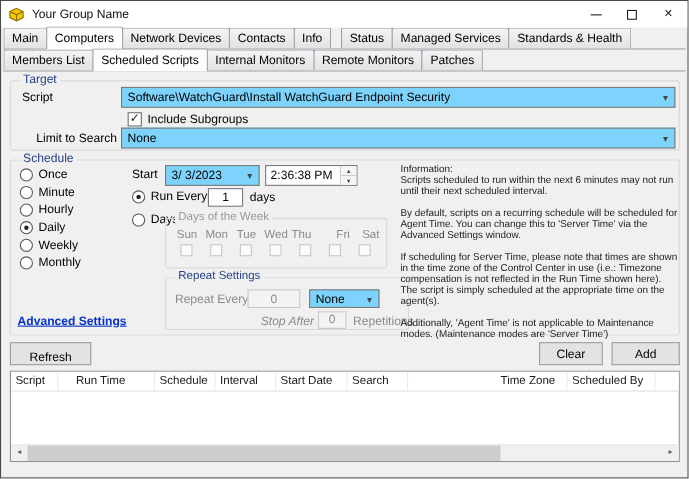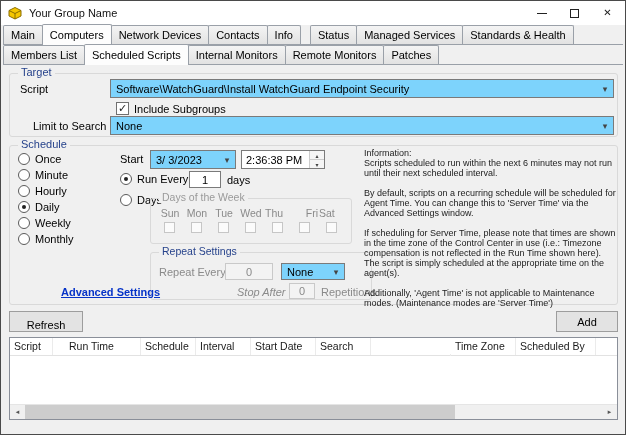--- a/index.html
+++ b/index.html
@@ -64,21 +64,21 @@
   .spinbox { position:absolute; background:#fff; border:1px solid #7a7a7a; display:flex; }
   .spin-text { flex:1; padding:0 4px; font-size:11px; display:flex; align-items:center; white-space:nowrap; }
   .spin-btns { width:15px; display:flex; flex-direction:column; border-left:1px solid #ccc; }
   .spin-btn { flex:1; font-size:6px; color:#444; display:flex; align-items:center; justify-content:center; background:#f5f5f5; }
   .spin-btn + .spin-btn { border-top:1px solid #ccc; }
 
   .info-text { position:absolute; font-size:9px; line-height:10px; color:#222;
                white-space:pre-line; }
 
   .link { position:absolute; color:#0633c8; font-weight:bold; text-decoration:underline;
-          font-size:11px; cursor:pointer;margin-left:45px; }
+          font-size:11px; cursor:pointer; }
 
   .btn { position:absolute; background:#e3e3e3; border:1px solid #9d9d9d; font-size:11px;
          display:flex; align-items:center; justify-content:center; cursor:default; }
 
   
   .grid { position:absolute; left:8px; top:336px; width:609px; height:83px; background:#fff;
           border:1px solid #8a8f99; }
   .grid-header { display:flex; height:18px; border-bottom:1px solid #e2e2e2; background:#fff; }
   .grid-col { padding:2px 0 0 4px; font-size:10.5px; color:#1a1a1a; border-right:1px solid #ebebeb;
               overflow:hidden; white-space:nowrap; flex:0 0 auto; }
@@ -218,21 +218,21 @@
     </div>
 
     <div class="groupbox" style="left:140px; top:52px; width:202px; height:46px;">
       <span class="gb-caption disabled" style="font-size:10.5px;">Days of the Week</span>
       <span class="lbl gray small" style="left:6px;   top:8px; width:26px; text-align:center;">Sun</span>
       <span class="lbl gray small" style="left:33px;  top:8px; width:26px; text-align:center;">Mon</span>
       <span class="lbl gray small" style="left:60px;  top:8px; width:26px; text-align:center;">Tue</span>
       <span class="lbl gray small" style="left:87px;  top:8px; width:26px; text-align:center;">Wed</span>
       <span class="lbl gray small" style="left:114px; top:8px; width:26px; ">Thu</span>
       <span class="lbl gray small" style="left:141px; top:8px; width:26px; text-align:right;">Fri</span>
-      <span class="lbl gray small" style="left:168px; top:8px; width:26px; text-align:left;">Sat</span>
+      <span class="lbl gray small" style="left:168px; top:8px; width:26px; text-align:right;">Sat</span>
       <span class="checkbox small disabled" style="left:13px;  top:23px;"></span>
       <span class="checkbox small disabled" style="left:40px;  top:23px;"></span>
       <span class="checkbox small disabled" style="left:67px;  top:23px;"></span>
       <span class="checkbox small disabled" style="left:94px;  top:23px;"></span>
       <span class="checkbox small disabled" style="left:121px; top:23px;"></span>
       <span class="checkbox small disabled" style="left:148px; top:23px;"></span>
       <span class="checkbox small disabled" style="left:175px; top:23px;"></span>
     </div>
 
     <div class="groupbox" style="left:140px; top:106px; width:222px; height:48px;">
@@ -259,20 +259,23 @@
 
 If scheduling for Server Time, please note that times are shown in the time zone of the Control Center in use (i.e.: Timezone compensation is not reflected in the Run Time shown here). The script is simply scheduled at the appropriate time on the agent(s).
 
 Additionally, 'Agent Time' is not applicable to Maintenance modes. (Maintenance modes are 'Server Time')</div>
 
     <span class="link" style="left:6px; top:140px;">Advanced Settings</span>
   </div>
 
   <div class="btn" style="left:8px; top:310px; width:74px; height:21px;align-items:flex-end;">
     <span>Refresh</span>
+  </div>
+  <div class="btn" style="left:489px; top:310px; width:58px; height:21px;">
+    <span>Clear</span>
   </div>
   <div class="btn" style="left:555px; top:310px; width:62px; height:21px;">
     <span>Add</span>
   </div>
 
   <div class="grid">
     <div class="grid-header">
       <div class="grid-col" style="width:43px;">Script</div>
       <div class="grid-col" style="width:76px;margin-left:12px;">Run Time</div>
       <div class="grid-col" style="width:55px;">Schedule</div>

